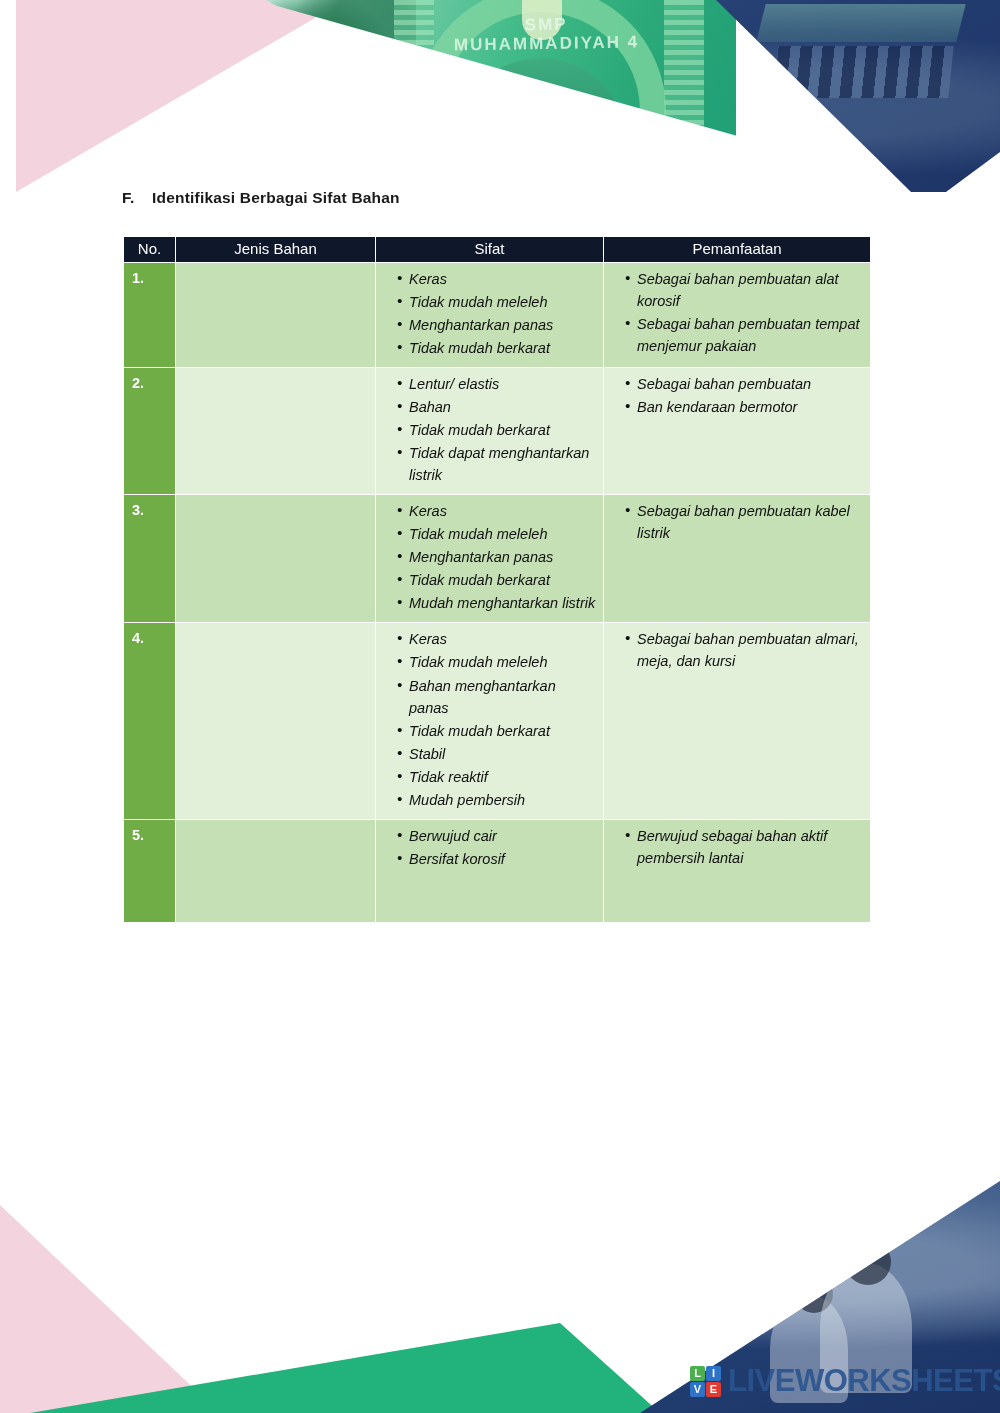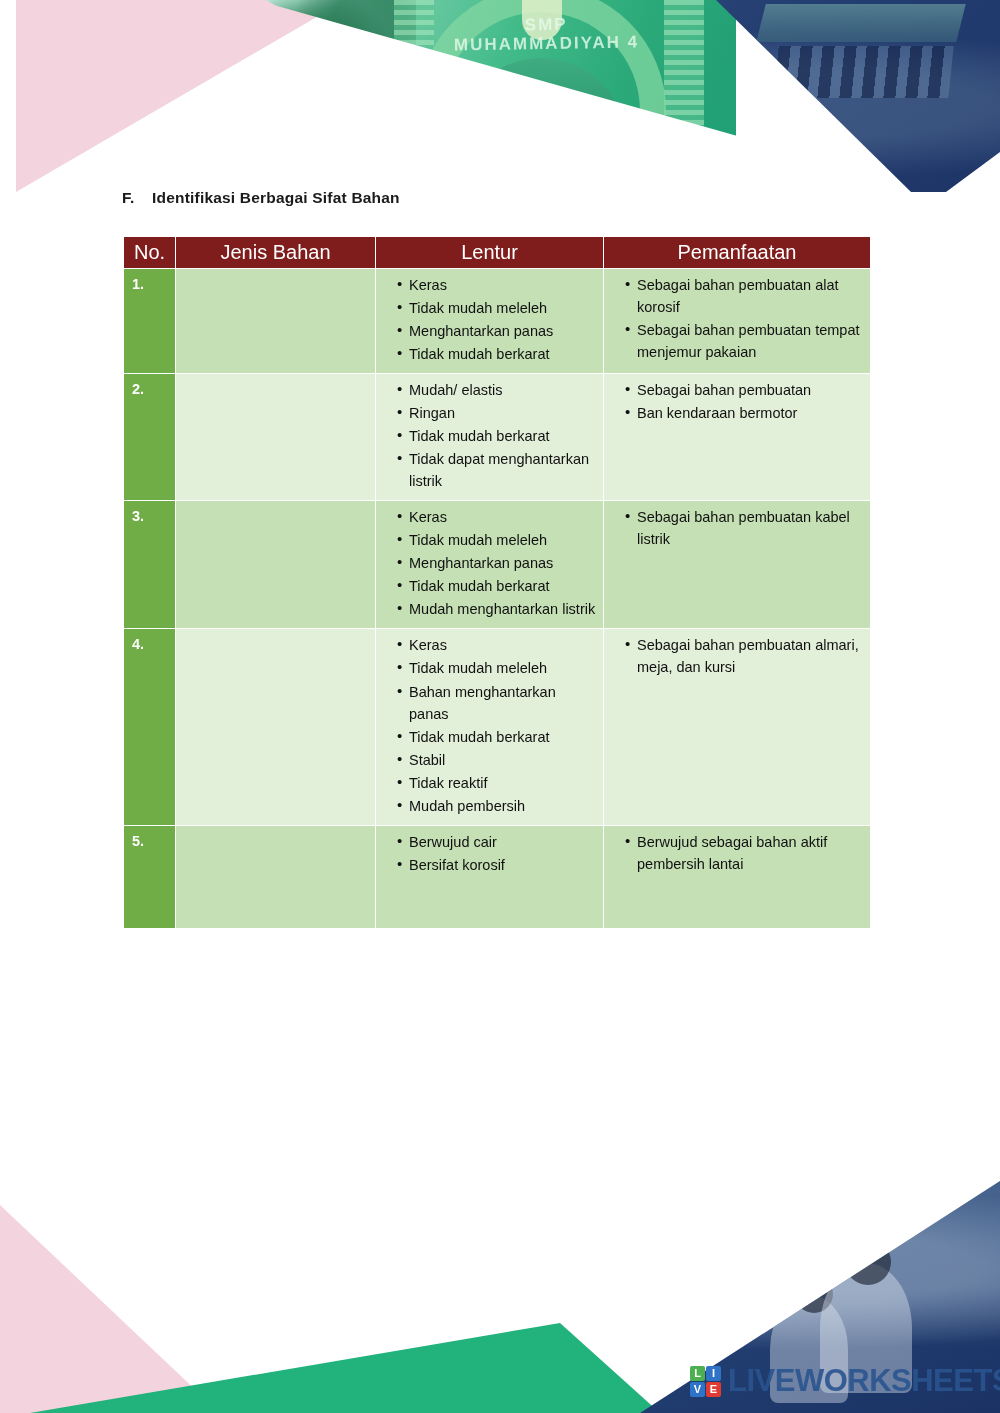--- a/index.html
+++ b/index.html
@@ -248,24 +248,24 @@
 
   .worksheet-table {
     position: absolute;
     left: 123px;
     top: 236px;
     width: 747px;
     border-collapse: collapse;
     table-layout: fixed;
   }
   .worksheet-table th {
-    background: #7f1d1d;
+    background: #0f172a;
     color: #ffffff;
     font-weight: normal;
-    font-size: 20px;
+    font-size: 15px;
     text-align: center;
     padding: 3px 0 4px 0;
     border: 1px solid #ffffff;
     line-height: 1.2;
   }
   .worksheet-table td {
     border: 1px solid #ffffff;
     vertical-align: top;
     font-size: 14.5px;
     color: #111111;
@@ -293,20 +293,21 @@
   td.cell-jenis { }
   ul.bullets {
     margin: 0;
     padding: 4px 6px 6px 20px;
     list-style: none;
   }
   ul.bullets li {
     position: relative;
     padding-left: 12px;
     margin: 0 0 1px 0;
+    font-style: italic;
   }
   ul.bullets li::before {
     content: "\2022";
     position: absolute;
     left: 0;
     top: -1px;
     font-size: 15px;
     color: #111111;
   }
 </style>
@@ -344,21 +345,21 @@
       <colgroup>
         <col class="col-no">
         <col class="col-jenis">
         <col class="col-sifat">
         <col class="col-manfaat">
       </colgroup>
       <thead>
         <tr>
           <th>No.</th>
           <th>Jenis Bahan</th>
-          <th>Lentur</th>
+          <th>Sifat</th>
           <th>Pemanfaatan</th>
         </tr>
       </thead>
       <tbody>
 
         <tr class="shade-dark">
           <td class="cell-no">1.</td>
           <td class="cell-jenis"></td>
           <td class="cell-sifat">
             <ul class="bullets">
@@ -374,22 +375,22 @@
               <li>Sebagai bahan pembuatan tempat menjemur pakaian</li>
             </ul>
           </td>
         </tr>
 
         <tr class="shade-light">
           <td class="cell-no">2.</td>
           <td class="cell-jenis"></td>
           <td class="cell-sifat">
             <ul class="bullets">
-              <li>Mudah/ elastis</li>
-              <li>Ringan</li>
+              <li>Lentur/ elastis</li>
+              <li>Bahan</li>
               <li>Tidak mudah berkarat</li>
               <li>Tidak dapat menghantarkan listrik</li>
             </ul>
           </td>
           <td class="cell-manfaat">
             <ul class="bullets">
               <li>Sebagai bahan pembuatan</li>
               <li>Ban kendaraan bermotor</li>
             </ul>
           </td>

